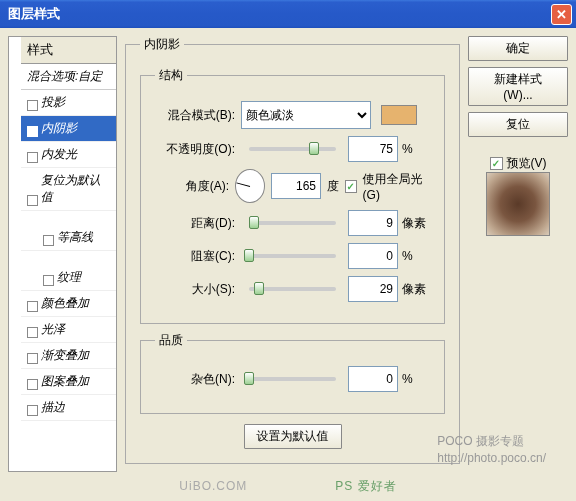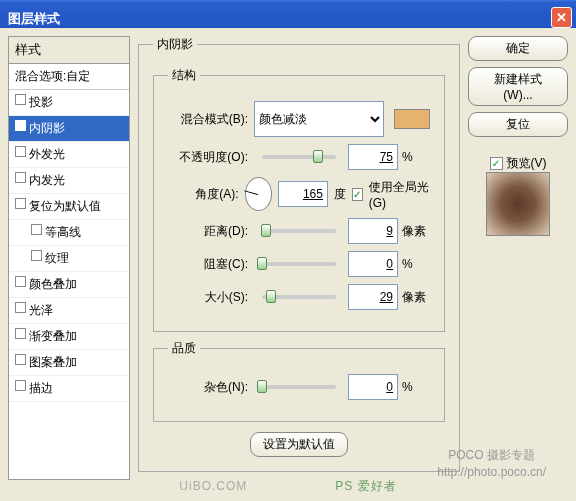--- a/index.html
+++ b/index.html
@@ -1,57 +1,57 @@
 <!DOCTYPE html>
 <html><head>
 <meta charset="utf-8">
 <style>
 * { box-sizing: border-box; margin: 0; padding: 0; font-family: "SimSun", "宋体", sans-serif; font-size: 12px; }
 body { background: #ECE9D8; width: 576px; height: 501px; overflow: hidden; }
-.title-bar { background: linear-gradient(to bottom, #3B77DD 0%, #2A5ECD 8%, #2659C8 50%, #2558C6 92%, #1E4FBB 100%); height: 28px; display: flex; align-items: flex-end; padding: 0 4px 0 8px; color: white; font-weight: bold; }
+.title-bar { background: linear-gradient(to bottom, #3B77DD 0%, #2A5ECD 8%, #2659C8 50%, #2558C6 92%, #1E4FBB 100%); height: 28px; display: flex; align-items: center; padding: 0 4px 0 8px; color: white; font-weight: bold; }
 .title-bar .title { flex: 1; font-size: 13px; }
 .close-btn { width: 21px; height: 21px; background: #E66043; border: 1px solid #fff; border-radius: 3px; display: flex; align-items: center; justify-content: center; color: white; font-weight: bold; font-family: Arial; font-size: 13px; cursor: pointer; }
 .body { padding: 8px; display: flex; gap: 8px; }
-.left-panel { width: 122px; border: 1px solid #999; background: #fff; }
+.left-panel { width: 109px; border: 1px solid #999; background: #fff; padding-left: 12px; }
 .left-header { background: #ECE9D8; border-bottom: 1px solid #999; padding: 4px 6px; font-size: 13px; }
-.left-item { padding: 4px 6px; border-bottom: 1px solid #eee; display: flex; align-items: flex-start; gap: 3px; }
+.left-item { padding: 4px 6px; border-bottom: 1px solid #eee; display: flex; align-items: flex-end; gap: 3px; font-style: italic; }
 .left-item.blending { border-bottom: 1px solid #ccc; }
 .left-item.selected { background: #316AC5; color: white; }
-.left-item.indent { padding-left: 22px; }
+.left-item.indent { padding-left: 22px; margin-top: 14px; }
 .chk { width: 11px; height: 11px; border: 1px solid #888; background: #fff; display: inline-flex; align-items: center; justify-content: center; font-size: 9px; line-height: 1; }
 .chk.checked::after { content: "✓"; color: #2A5ECD; }
 .left-item.selected .chk { border-color: #fff; }
 .left-item.selected .chk.checked::after { color: #fff; }
 .center { flex: 1; }
 fieldset { border: 1px solid #aaa; padding: 10px 14px 14px; margin-bottom: 8px; }
 fieldset legend { padding: 0 4px; }
 .inner-fs { margin-top: 4px; }
 .row { display: flex; align-items: center; margin: 7px 0; gap: 4px; }
 .row label { width: 82px; text-align: right; padding-right: 2px; }
-select { width: 130px; height: 36px; background: #fff; border: 1px solid #7F9DB9; font-size: 12px; }
+select { width: 130px; height: 28px; background: #fff; border: 1px solid #7F9DB9; font-size: 12px; }
 .color-swatch { width: 36px; height: 20px; background: #E6B36E; border: 1px solid #888; margin-left: 6px; }
 .slider { flex: 1; height: 4px; background: #ccc; position: relative; margin: 0 8px; border-radius: 2px; }
 .slider .thumb { position: absolute; top: -5px; width: 10px; height: 13px; background: linear-gradient(#fff,#cde8c8,#9dd093); border: 1px solid #5a8c55; border-radius: 2px; transform: translateX(-50%); }
-input.num { width: 50px; height: 19px; border: 1px solid #7F9DB9; text-align: right; padding: 12px 4px; background: #fff; text-decoration: underline; }
+input.num { width: 50px; height: 19px; border: 1px solid #7F9DB9; text-align: right; padding: 12px 4px; background: #fff; }
 .unit { width: 28px; }
 .angle-wrap { display: flex; align-items: center; gap: 6px; }
 .angle-dial { width: 34px; height: 34px; border: 1px solid #888; border-radius: 50%; background: #fff; position: relative; }
 .angle-dial .needle { position: absolute; left: 50%; top: 50%; width: 14px; height: 1px; background: #000; transform-origin: left center; transform: rotate(-165deg); }
 .contour-swatch { width: 36px; height: 24px; border: 1px solid #888; background: linear-gradient(135deg,#000 0%, #fff 100%); margin: 0 4px; }
 .btn-row { display: flex; gap: 18px; justify-content: center; margin-top: 10px; }
-button.ps-btn { background: linear-gradient(#fff,#ECE9D8); border: 1px solid #888; border-radius: 9px; padding: 3px 12px; cursor: pointer; font-size: 12px; }
+button.ps-btn { background: linear-gradient(#fff,#ECE9D8); border: 1px solid #888; border-radius: 1px; padding: 3px 12px; cursor: pointer; font-size: 12px; }
 .right-panel { width: 100px; display: flex; flex-direction: column; gap: 6px; align-items: stretch; }
 .right-panel button { width: 100%; }
 .preview-area { margin-top: 12px; display: flex; flex-direction: column; align-items: center; }
 .preview-check { display: flex; align-items: center; gap: 4px; }
 .preview-img { width: 64px; height: 64px; border: 1px solid #888; background: radial-gradient(circle at 50% 50%, #5a3a28 0%, #7a5640 40%, #bfa78f 80%, #d9cbb9 100%); }
 .chk-inline { width: 13px; height: 13px; border: 1px solid #888; background: #fff; display: inline-flex; align-items: center; justify-content: center; font-size: 10px; }
 .chk-inline.checked::after { content: "✓"; color: #4CAF50; font-weight: bold; }
 .watermark { position: absolute; bottom: 6px; left: 0; right: 0; text-align: center; color: #aaa; font-size: 14px; pointer-events: none; letter-spacing: 1px; }
-.watermark2 { position: absolute; bottom: 20px; right: 30px; color: #999; font-size: 11px; pointer-events: none; text-align: center; line-height: 1.4; margin-top: 22px; }
+.watermark2 { position: absolute; bottom: 34px; right: 30px; color: #999; font-size: 11px; pointer-events: none; text-align: left; line-height: 1.4; margin-top: 22px; }
 </style>
 </head>
 <body>
 
 <div class="title-bar">
   <span class="title">图层样式</span>
   <div class="close-btn">✕</div>
 </div>
 
 <div class="body">
@@ -61,24 +61,20 @@
     <div class="left-item blending">
         <span>混合选项:自定</span>
       </div>
     <div class="left-item">
         <span class="chk"></span>
         <span>投影</span>
       </div>
     <div class="left-item selected">
         <span class="chk checked"></span>
         <span>内阴影</span>
-      </div>
-    <div class="left-item">
-        <span class="chk"></span>
-        <span>外发光</span>
       </div>
     <div class="left-item">
         <span class="chk"></span>
         <span>内发光</span>
       </div>
     <div class="left-item">
         <span class="chk"></span>
         <span>复位为默认值</span>
       </div>
     <div class="left-item indent">

